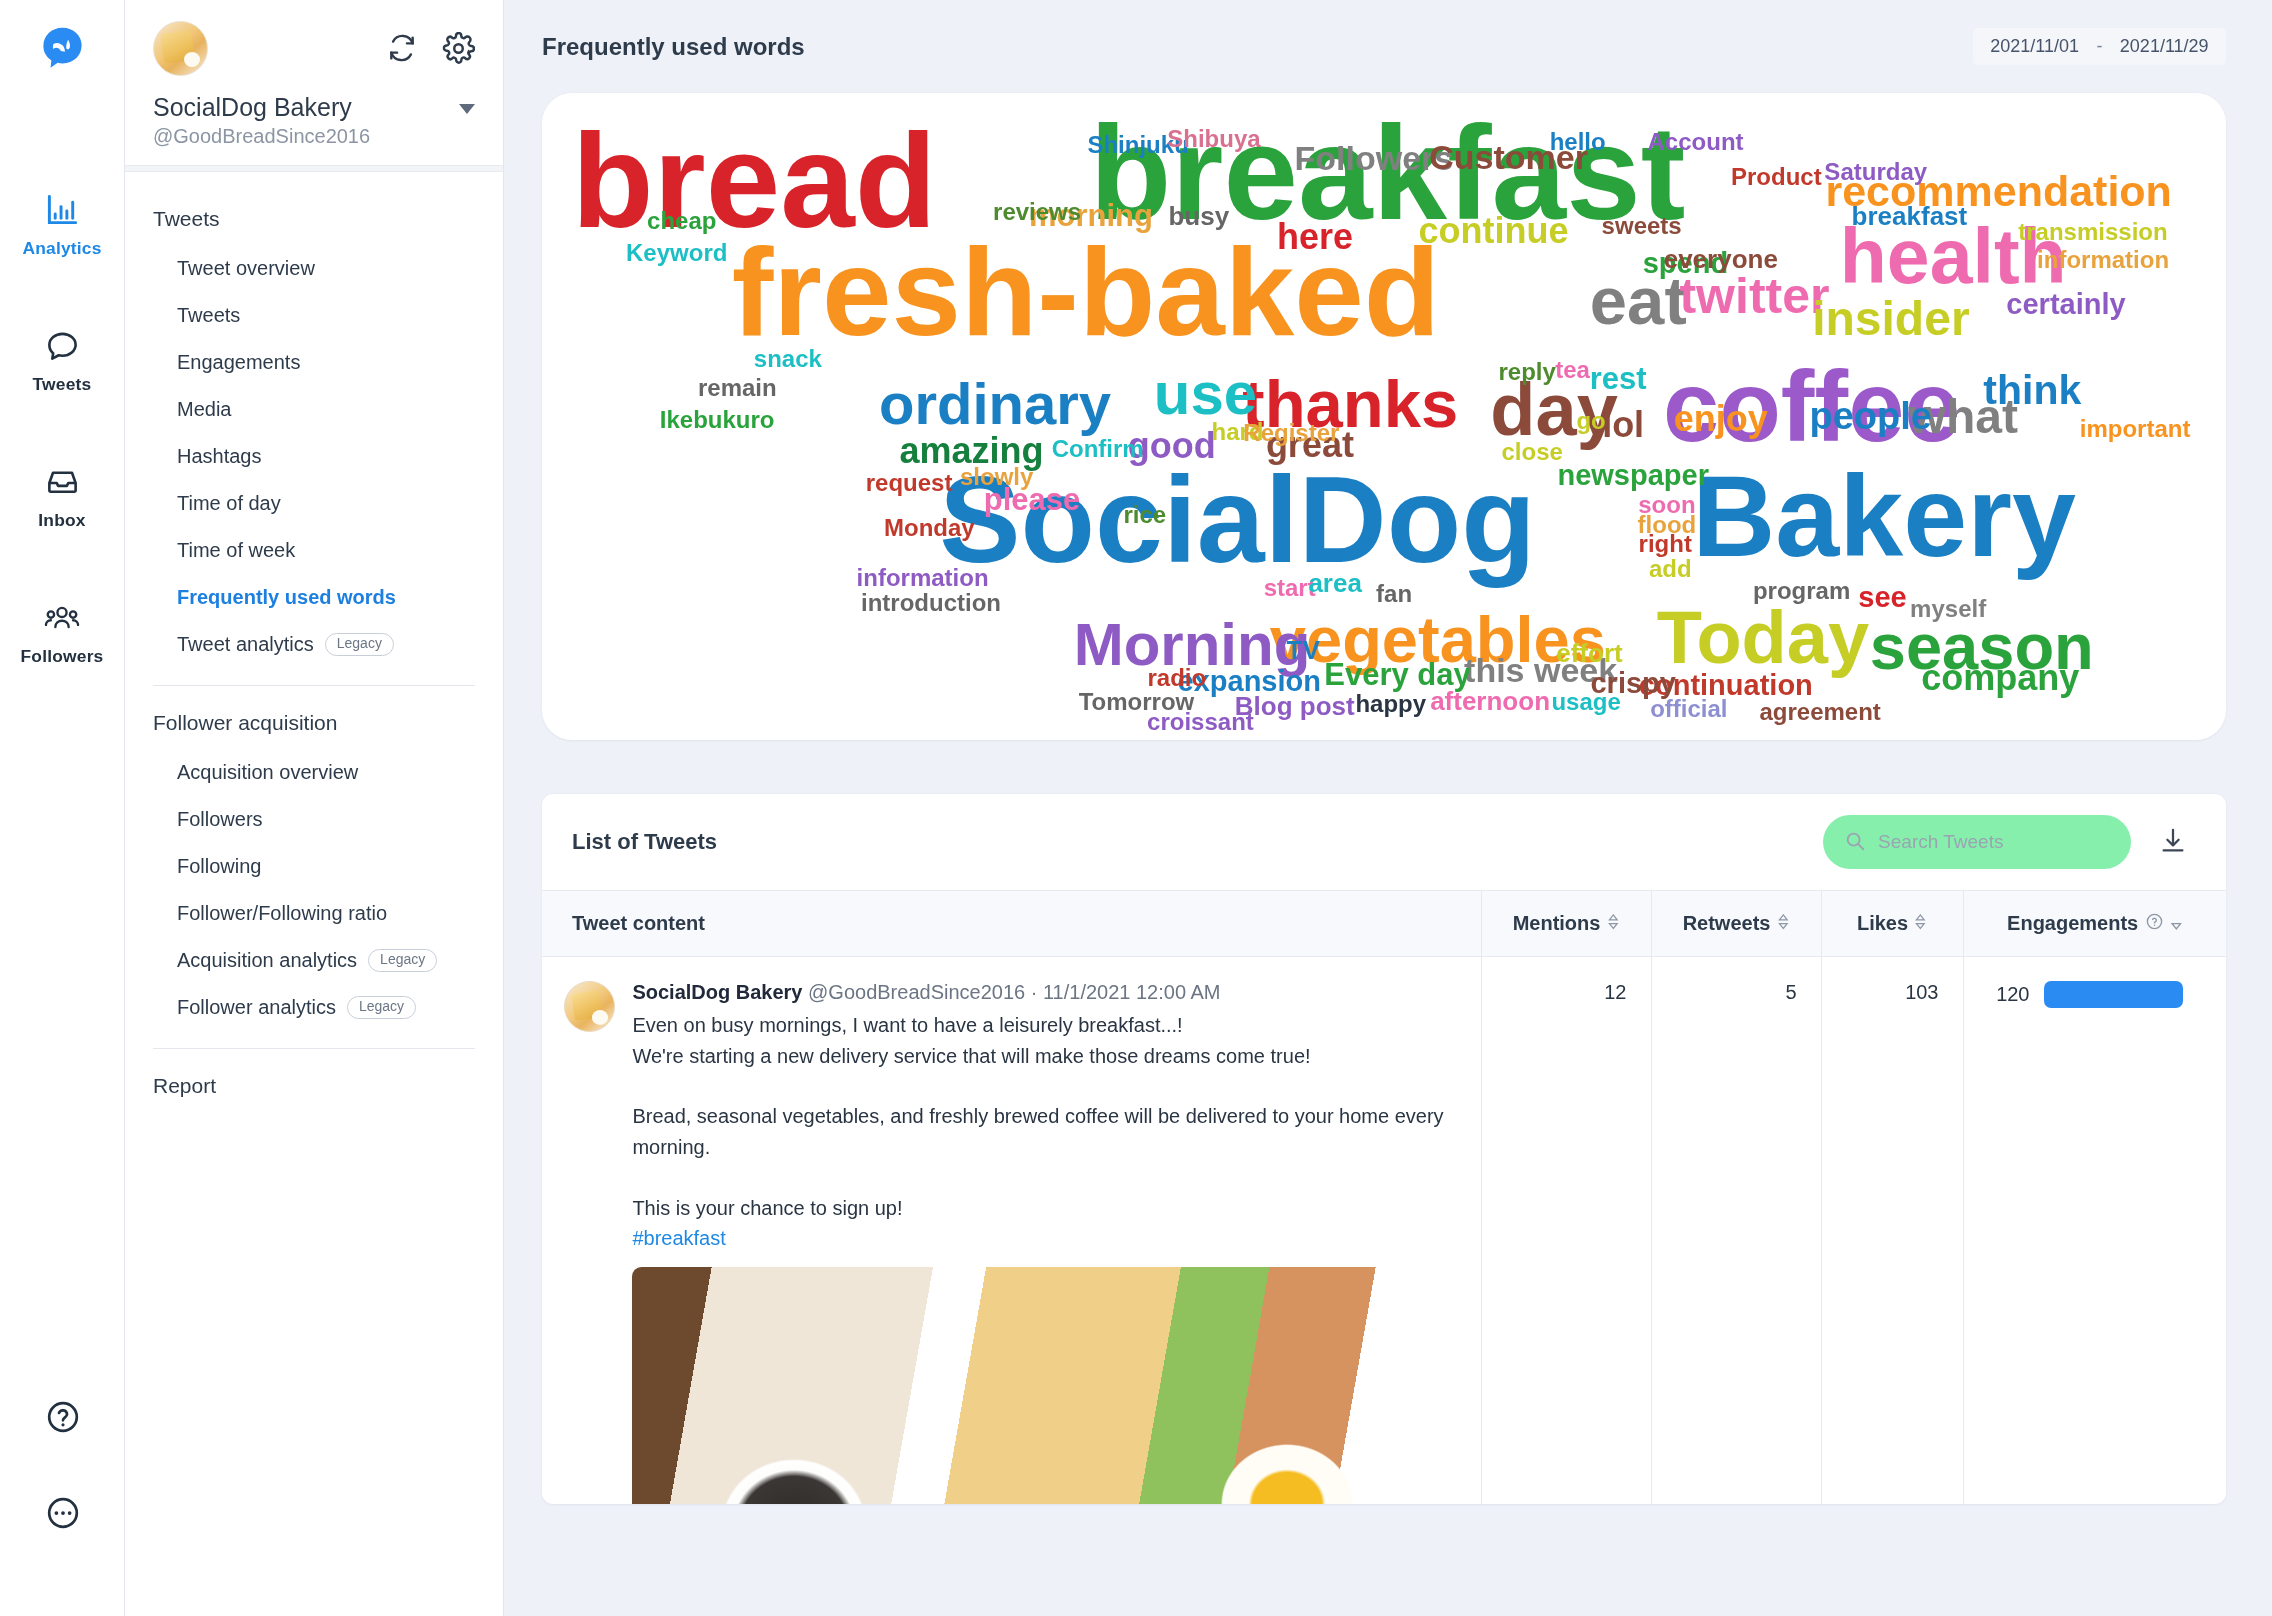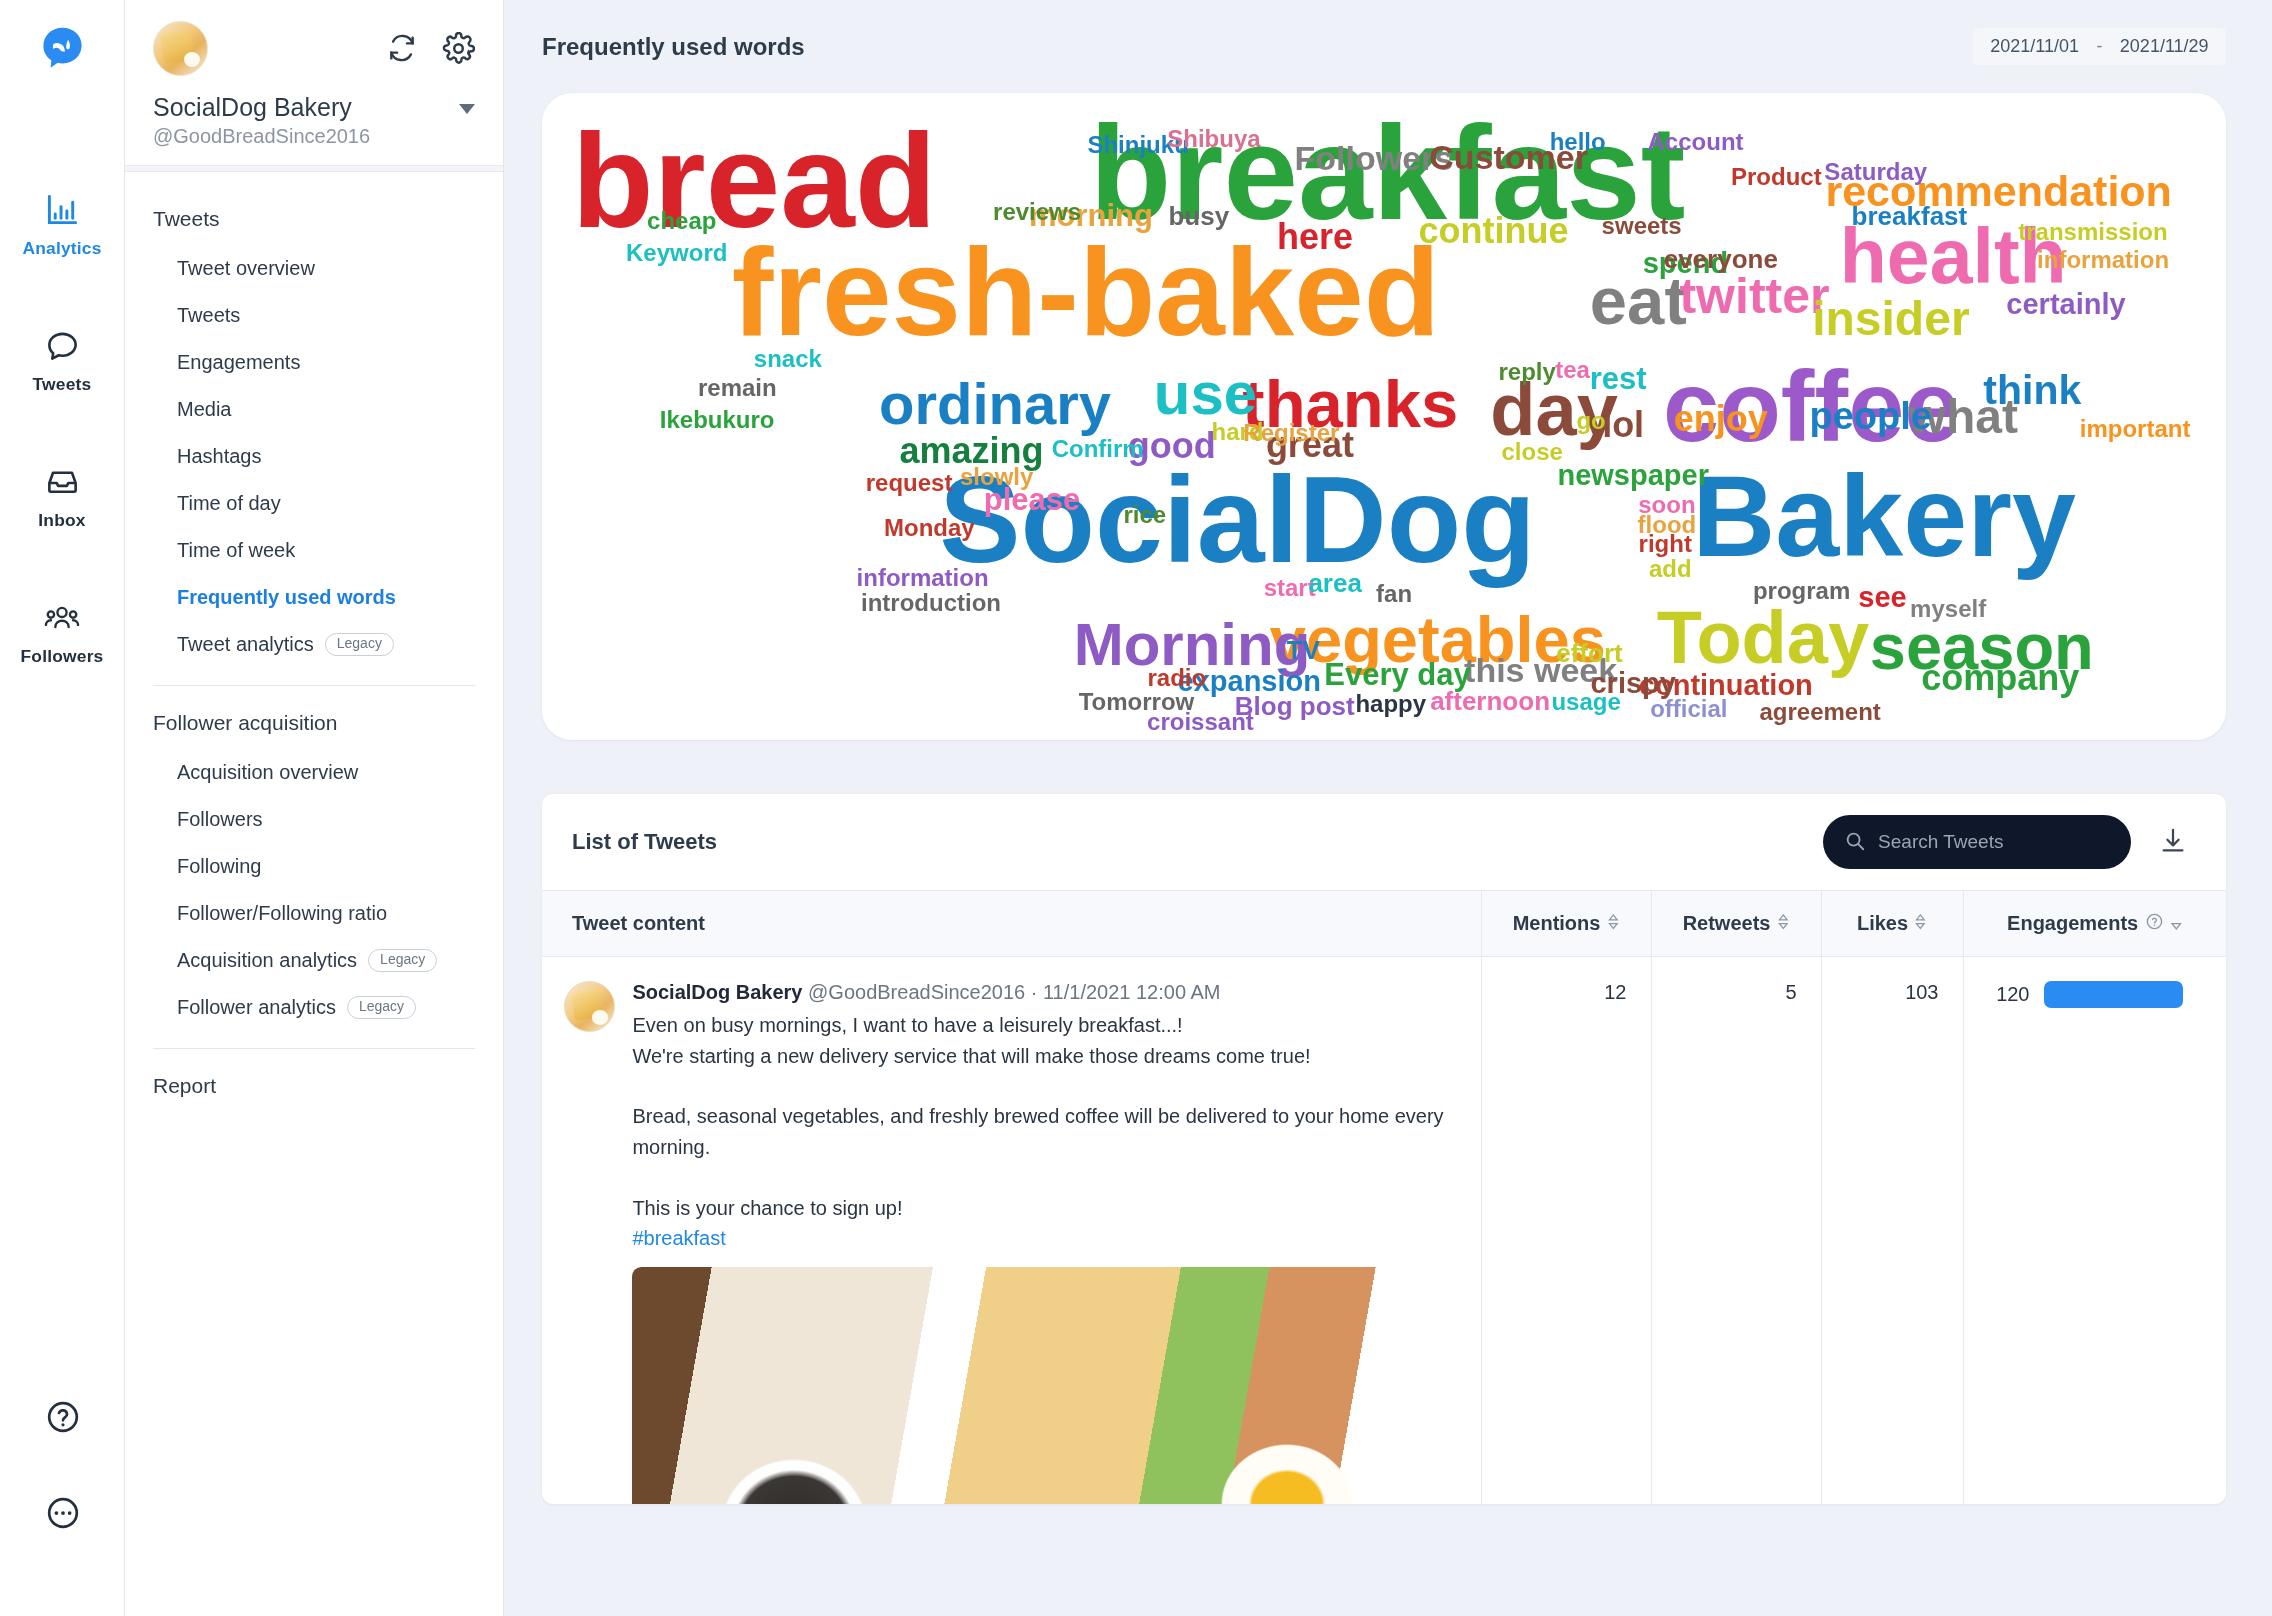--- a/index.html
+++ b/index.html
@@ -85,21 +85,21 @@
   .cloud-card { height: 647px; padding: 0; overflow: hidden; position: relative; border-radius: 30px; }
   .cloud { position: relative; width: 100%; height: 100%; }
   .w { position: absolute; white-space: nowrap; font-family: "Liberation Sans", sans-serif; font-weight: bold; line-height: 1; transform: translate(-50%,-50%); user-select:none; }
 
   
   .list-card { margin-top: 54px; height: 710px; overflow: hidden; }
   .list-head { height: 96px; display: flex; align-items: center; justify-content: space-between; padding: 0 38px 0 30px; }
   .list-title { font-size: 22px; font-weight: bold; color: #2e3b4b; }
   .list-head-right { display: flex; align-items: center; gap: 27px; }
   .search {
-    width: 308px; height: 54px; background: #0f172a; border-radius: 788px;
+    width: 308px; height: 54px; background: #86efac; border-radius: 788px;
     display: flex; align-items: center; gap: 12.6px; padding: 0 20.5px;
   }
   .search input {
     border: none; background: transparent; outline: none;
     font-size: 19px; color: #5e6a7a; font-family: "Liberation Sans", sans-serif; width: 100%;
   }
   .search input::placeholder { color: #9aa4b2; }
 
   table { width: 100%; border-collapse: collapse; table-layout: fixed; }
   thead th {

